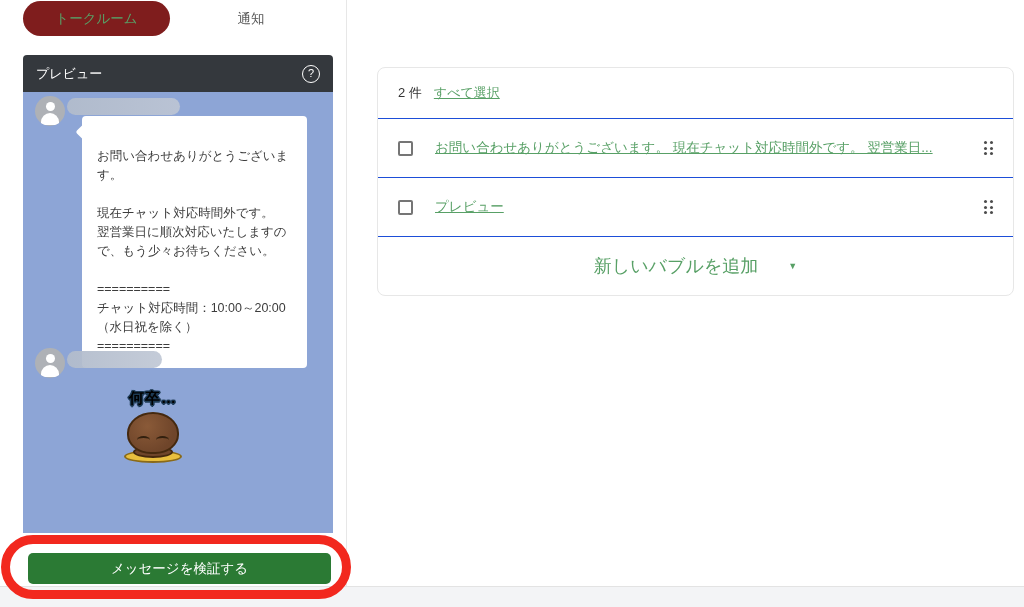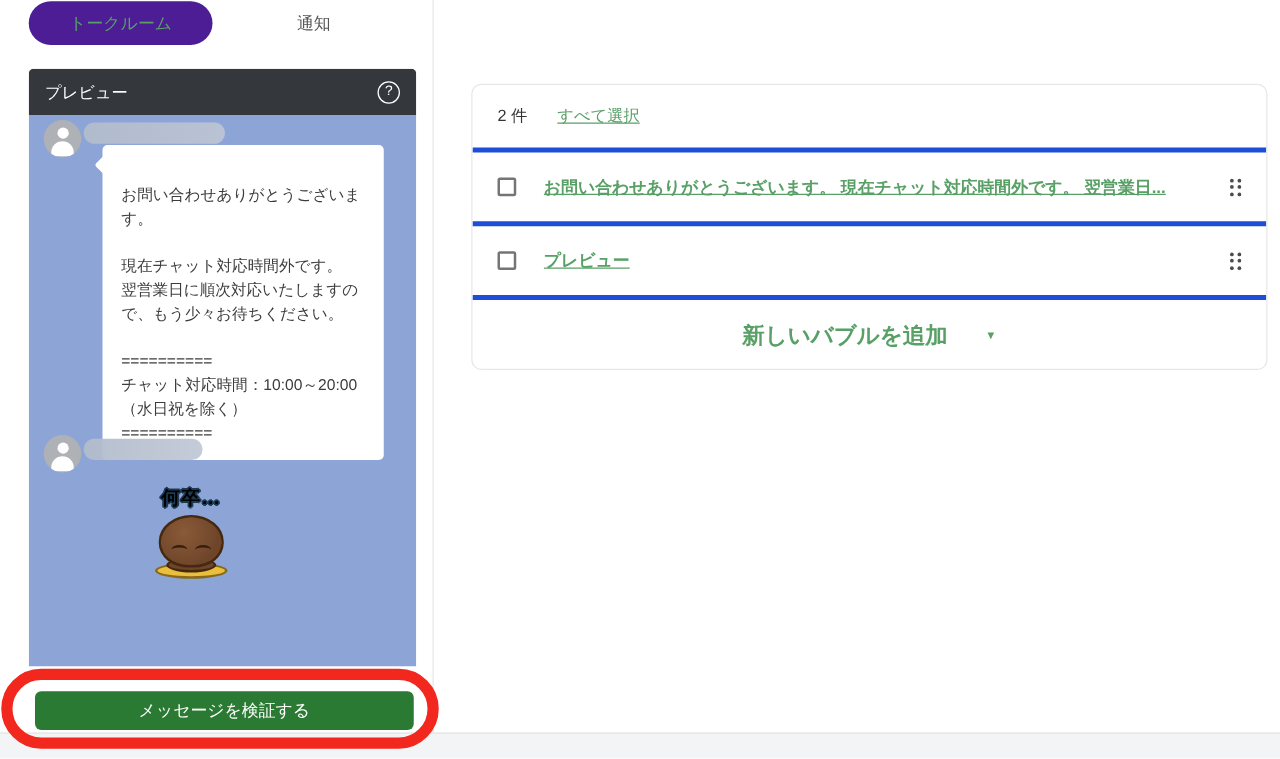--- a/index.html
+++ b/index.html
@@ -9,21 +9,21 @@
     position: relative;
     width: 1024px; height: 607px;
     background: #fff;
     overflow: hidden;
   }
 
   
   .tab-pill {
     position: absolute; left: 23px; top: 1px;
     width: 147px; height: 35px;
-    background: #4c1d95; border-radius: 18px;
+    background: #7f1d1d; border-radius: 18px;
     display: flex; align-items: center; justify-content: center;
     font-size: 13.5px; color: var(--accent-green, #58a066);
     cursor: pointer;
   }
   .tab-notif {
     position: absolute; left: 190px; top: 1px;
     width: 122px; height: 35px;
     display: flex; align-items: center; justify-content: center;
     font-size: 13.5px; color: #565656; cursor: pointer;
   }
@@ -142,29 +142,29 @@
     display: flex; align-items: center; padding: 0 20px;
     font-size: 14px; font-weight: bold; color: #1b1b1b;
   }
   .card {
     position: absolute; left: 377px; top: 67px;
     width: 637px; height: 229px;
     background: #fff; border: 1px solid #e7e7e7; border-radius: 8px;
     overflow: hidden;
   }
   .row { display: flex; align-items: center; padding: 0 20px; }
-  .row + .row { border-top: 4px solid #1d4ed8; font-weight: bold; }
+  .row + .row { border-top: 1px solid #1d4ed8; }
   .row-head { height: 50px; font-size: 13px; color: #333; }
   .row-item { height: 59px; }
   .row-foot { height: 59px; justify-content: center; }
   a.green-link {
     color: var(--accent-green, #58a066);
     text-decoration: underline; cursor: pointer;
   }
-  .row-head a.green-link { margin-left: 24px; font-size: 13px; }
+  .row-head a.green-link { margin-left: 12px; font-size: 13px; }
   .checkbox {
     flex: 0 0 auto;
     width: 15px; height: 15px; border: 2px solid #757575; border-radius: 2px;
     background: #fff; margin-right: 22px; cursor: pointer;
   }
   .row-link {
     flex: 1 1 auto; font-size: 13.5px;
     white-space: nowrap; overflow: hidden;
     margin-right: 14px;
   }

